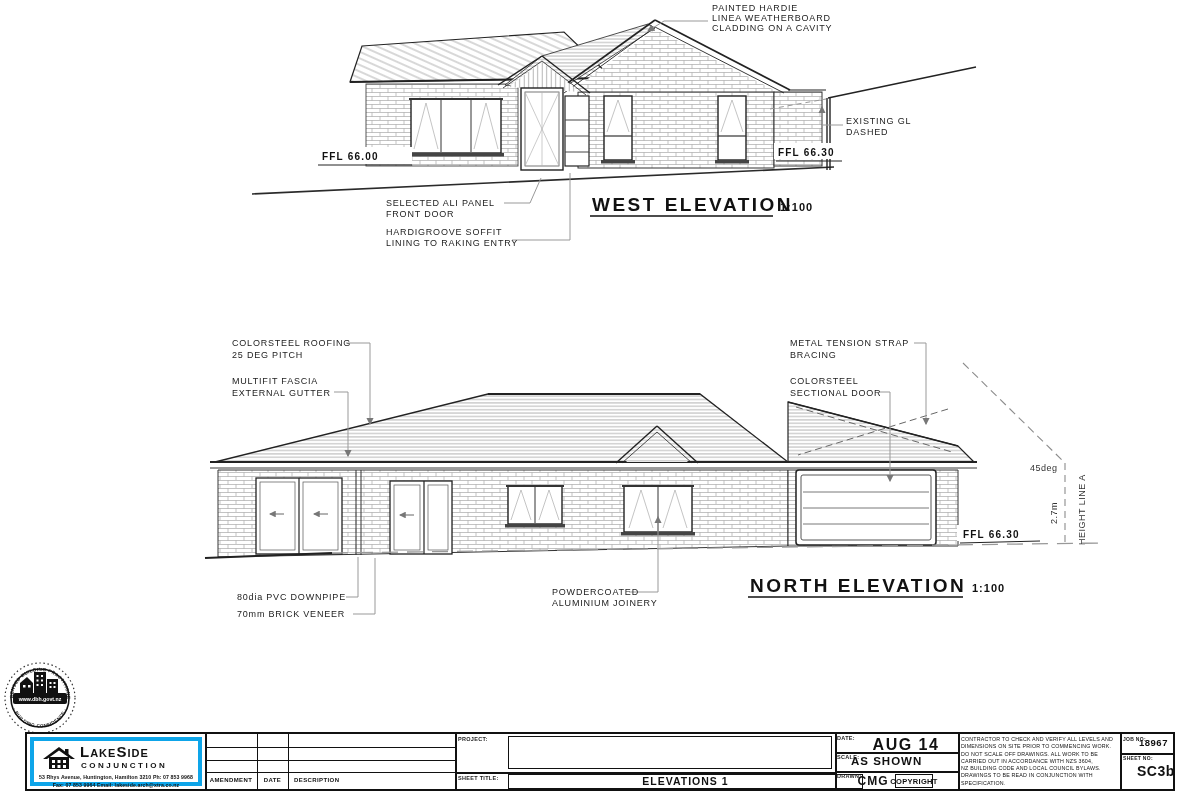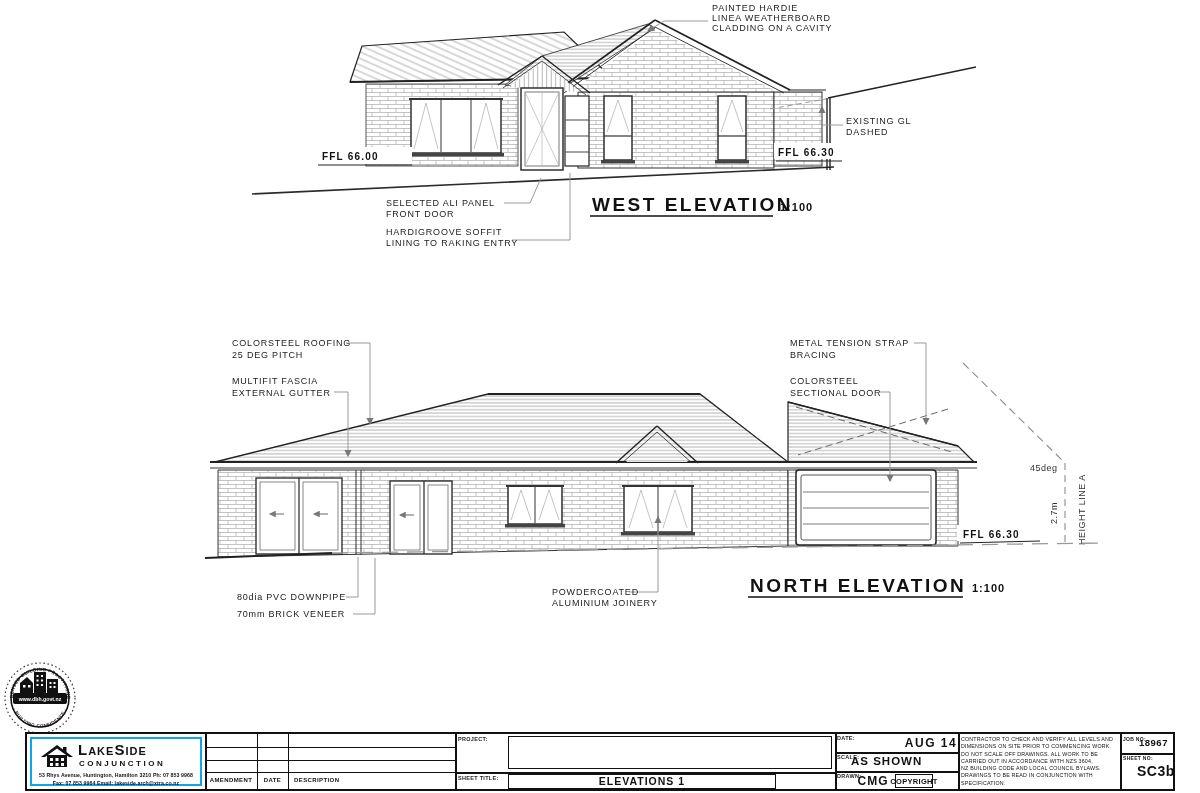--- a/index.html
+++ b/index.html
@@ -18,21 +18,21 @@
   .tb{position:absolute;left:25px;top:732px;width:1150px;height:59px;border:2px solid #111;
       box-sizing:border-box;background:#fff;}
   .tb .v{position:absolute;top:0;width:2px;height:100%;background:#111;}
   .tb .h{position:absolute;height:1px;background:#111;}
   .abs{position:absolute;}
   .lbl{font-size:5.5px;letter-spacing:.3px;font-weight:600;color:#222;}
   .cell-hdr{font-size:6px;font-weight:600;letter-spacing:.4px;}
   .boxed{border:1.2px solid #111;box-sizing:border-box;display:flex;align-items:center;justify-content:center;}
   .projline{font-size:12px;font-weight:600;letter-spacing:1px;text-align:center;width:100%;}
   .notes{font-size:5.3px;line-height:7.3px;letter-spacing:.2px;font-weight:500;color:#111;}
-  .card{position:absolute;border:2px solid #0ea5e9;box-sizing:border-box;}
+  .card{position:absolute;border:4px solid #0ea5e9;box-sizing:border-box;}
   .firm-name{font-size:15px;font-weight:700;font-variant:small-caps;letter-spacing:1px;}
   .firm-type{font-size:8px;font-weight:700;letter-spacing:2.5px;}
   .firm-addr{font-size:5.2px;font-weight:700;text-align:center;width:100%;letter-spacing:.1px;}
 </style>
 </head>
 <body>
 
 <div id="sheet">
 
 <svg width="1200" height="793" viewBox="0 0 1200 793">
@@ -355,28 +355,28 @@
     <div class="abs cell-hdr" style="left:230px;top:43px;width:31px;text-align:center;">DATE</div>
     <div class="abs cell-hdr" style="left:267px;top:43px;">DESCRIPTION</div>
   </div>
 
   <div>
     <div class="abs lbl" style="left:431px;top:2px;">PROJECT:</div>
     <div class="abs boxed" style="left:481px;top:2px;width:324px;height:33px;flex-direction:column;">
     </div>
     <div class="abs" style="left:428px;top:38px;width:380px;height:1.5px;background:#111;"></div>
     <div class="abs lbl" style="left:431px;top:41px;">SHEET TITLE:</div>
-    <div class="abs boxed" style="left:481px;top:40px;width:268px;height:14.5px;font-size:10.5px;font-weight:600;letter-spacing:1px;">ELEVATIONS 1</div>
+    <div class="abs boxed" style="left:481px;top:40px;width:355px;height:14.5px;font-size:10.5px;font-weight:600;letter-spacing:1px;">ELEVATIONS 1</div>
   </div>
 
   <div>
     <div class="abs" style="left:808px;top:18px;width:123px;height:1.5px;background:#111;"></div>
     <div class="abs" style="left:808px;top:37px;width:123px;height:1.5px;background:#111;"></div>
     <div class="abs lbl" style="left:810px;top:1px;">DATE:</div>
-    <div class="abs" style="left:855px;top:2px;width:98px;text-align:center;font-size:12px;font-weight:600;letter-spacing:1.5px;">AUG 14</div>
+    <div class="abs" style="left:830px;top:2px;width:98px;text-align:center;font-size:16px;font-weight:600;letter-spacing:1.5px;">AUG 14</div>
     <div class="abs lbl" style="left:810px;top:20px;">SCALE:</div>
     <div class="abs" style="left:824px;top:21px;width:104px;text-align:left;font-size:11.5px;font-weight:600;letter-spacing:1px;">AS SHOWN</div>
     <div class="abs lbl" style="left:810px;top:39px;">DRAWN:</div>
     <div class="abs" style="left:826px;top:40px;width:40px;text-align:center;font-size:12px;font-weight:600;letter-spacing:1px;">CMG</div>
     <div class="abs boxed" style="left:868px;top:40px;width:38px;height:14px;font-size:7.5px;font-weight:700;letter-spacing:.3px;">COPYRIGHT</div>
   </div>
 
   <div class="abs notes" style="left:934px;top:2px;width:156px;">
     <div>CONTRACTOR TO CHECK AND VERIFY ALL LEVELS AND</div>
     <div>DIMENSIONS ON SITE PRIOR TO COMMENCING WORK.</div>

